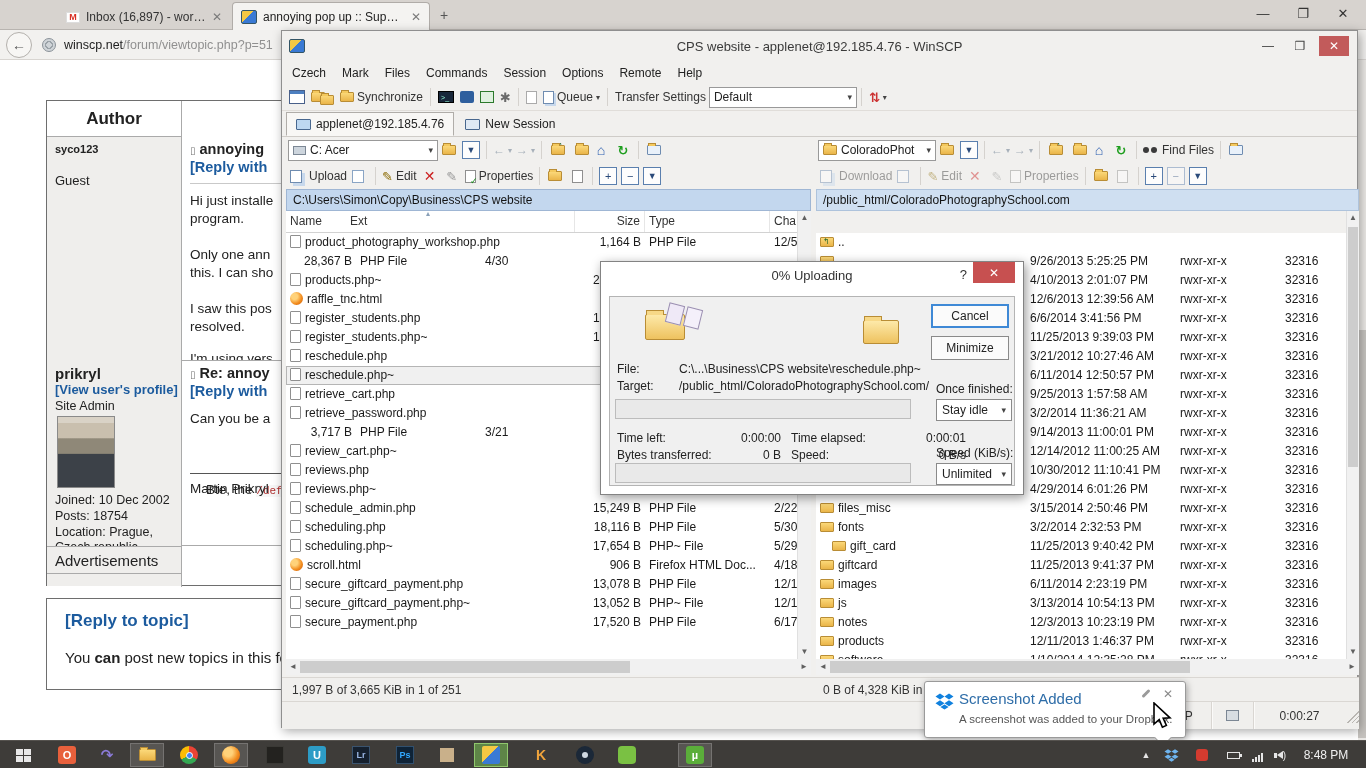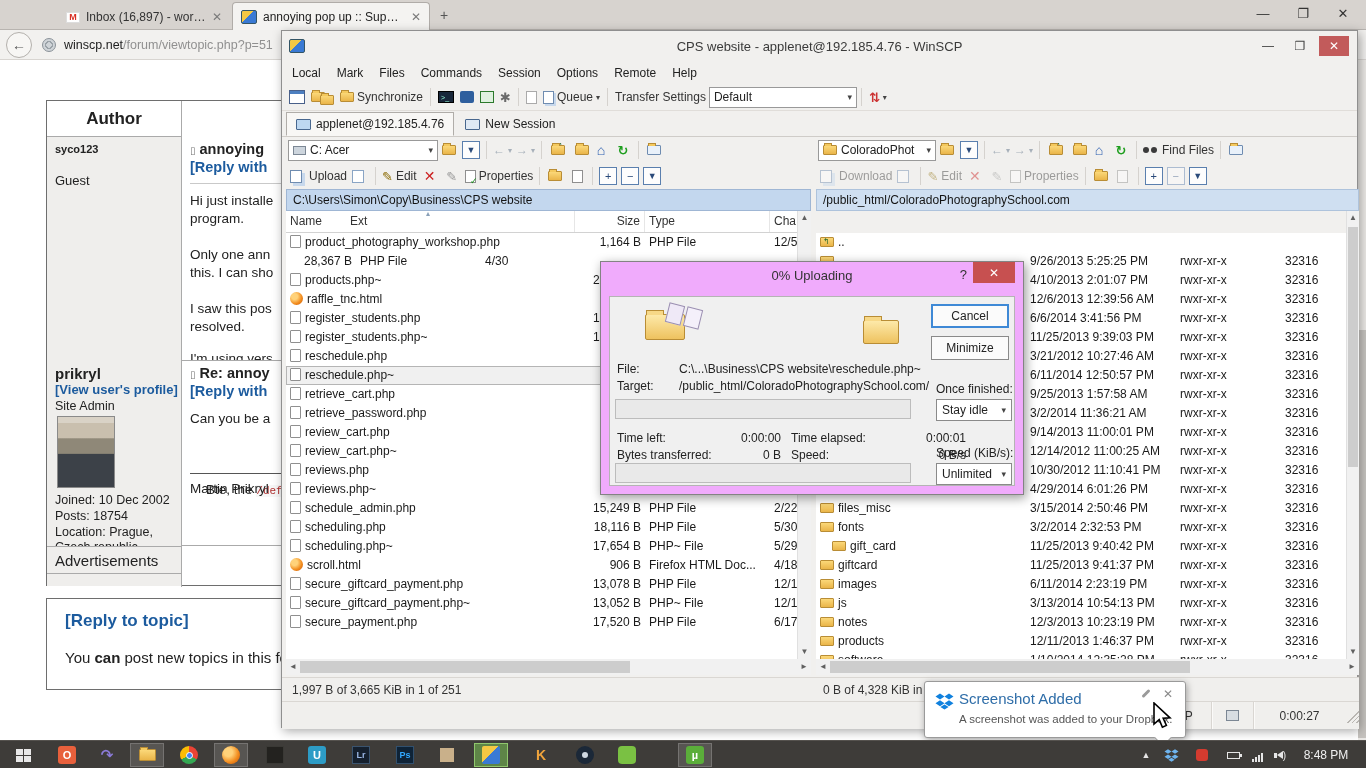--- a/index.html
+++ b/index.html
@@ -92,21 +92,21 @@
   .funnel{width:18px;height:18px;border:1px solid #5a7fae;background:#fdfdfd;color:#2a4a7a;font-size:9px;display:inline-flex;align-items:center;justify-content:center;}
   .pmbox{width:18px;height:18px;border:1px solid #5a7fae;background:#fdfdfd;color:#2a4a7a;font-size:11px;display:inline-flex;align-items:center;justify-content:center;}
   .redx{color:#cc2222;font-weight:bold;font-size:14px;}
   .pencil{color:#8a6a00;font-size:13px;}
   .copyic{width:12px;height:13px;background:#fff;border:1px solid #6f8cb0;box-shadow:3px 3px 0 #c7d8ec;margin-right:4px;}
   .grnref{color:#1e9e1e;font-weight:bold;font-size:13px;}
   .home{color:#2a5db0;font-size:14px;}
   .binoc{width:6px;height:6px;border-radius:50%;background:#3a3a3a;box-shadow:8px 0 0 #3a3a3a;margin-right:10px;}
 
   
-  .dlg{left:600px;top:261px;width:424px;height:234px;background:#f0abfc;border:1px solid #838383;
+  .dlg{left:600px;top:261px;width:424px;height:234px;background:#ffffff;border:1px solid #838383;
        box-shadow:2px 3px 10px rgba(0,0,0,.4);z-index:20;font-size:12px;}
   .dlg .dtitle{position:absolute;left:0;right:0;top:0;height:28px;text-align:center;line-height:28px;font-size:13px;color:#333;}
   .dhelp{position:absolute;top:5px;right:56px;color:#333;font-size:13px;}
   .dclose{position:absolute;top:0px;right:8px;width:42px;height:21px;background:#c75050;color:#fff;
           display:flex;align-items:center;justify-content:center;font-size:12px;}
   .grp{position:absolute;left:8px;top:34px;right:8px;bottom:8px;border:1px solid #b4b4b4;background:#f0f0f0;}
   .dbtn{position:absolute;width:78px;height:24px;background:#fbfbfb;border:1px solid #8a8a8a;
         display:flex;align-items:center;justify-content:center;font-size:12px;color:#222;}
   .dbtn.def{border:2px solid #3f89d6;}
   .dsel{position:absolute;width:76px;height:22px;background:#fff;border:1px solid #8a8a8a;display:flex;
@@ -227,21 +227,21 @@
 
     <div class="ab wtitle">
       <span class="ttext">CPS website - applenet@192.185.4.76 - WinSCP</span>
       <span class="wsico"></span>
       <span class="ab capbtn" style="right:74px;top:5px;">—</span>
       <span class="ab capbtn" style="right:42px;top:5px;">❐</span>
       <span class="ab capbtn close" style="right:8px;top:5px;">✕</span>
     </div>
 
     <div class="ab wmenu">
-      <span>Local</span>
+      <span>Czech</span>
       <span>Mark</span>
       <span>Files</span>
       <span>Commands</span>
       <span>Session</span>
       <span>Options</span>
       <span>Remote</span>
       <span>Help</span>
     </div>
 
     <div class="ab wtool">
@@ -525,21 +525,20 @@
           <span class="fcell" style="width: 125px;"><b>PHP File</b></span>
           <span class="fcell" style="width: 40px;"><b>2/22</b></span>
         </div>
         <div class="frow">
           <span class="fcell" style="width: 289px;"><i class="fic ic-file"></i><b>retrieve_password.php</b></span>
           <span class="fcell r" style="width: 70px;"><b>1,739 B</b></span>
           <span class="fcell" style="width: 125px;"><b>PHP File</b></span>
           <span class="fcell" style="width: 40px;"><b>2/22</b></span>
         </div>
         <div class="frow">
-          <span class="fcell" style="width: 289px;"><i class="fic ic-file"></i><b>review_cart.php</b></span>
           <span class="fcell r" style="width: 70px;"><b>3,717 B</b></span>
           <span class="fcell" style="width: 125px;"><b>PHP File</b></span>
           <span class="fcell" style="width: 40px;"><b>3/21</b></span>
         </div>
         <div class="frow">
           <span class="fcell" style="width: 289px;"><i class="fic ic-file"></i><b>review_cart.php~</b></span>
           <span class="fcell r" style="width: 70px;"><b>3,707 B</b></span>
           <span class="fcell" style="width: 125px;"><b>PHP~ File</b></span>
           <span class="fcell" style="width: 40px;"><b>3/21</b></span>
         </div>

